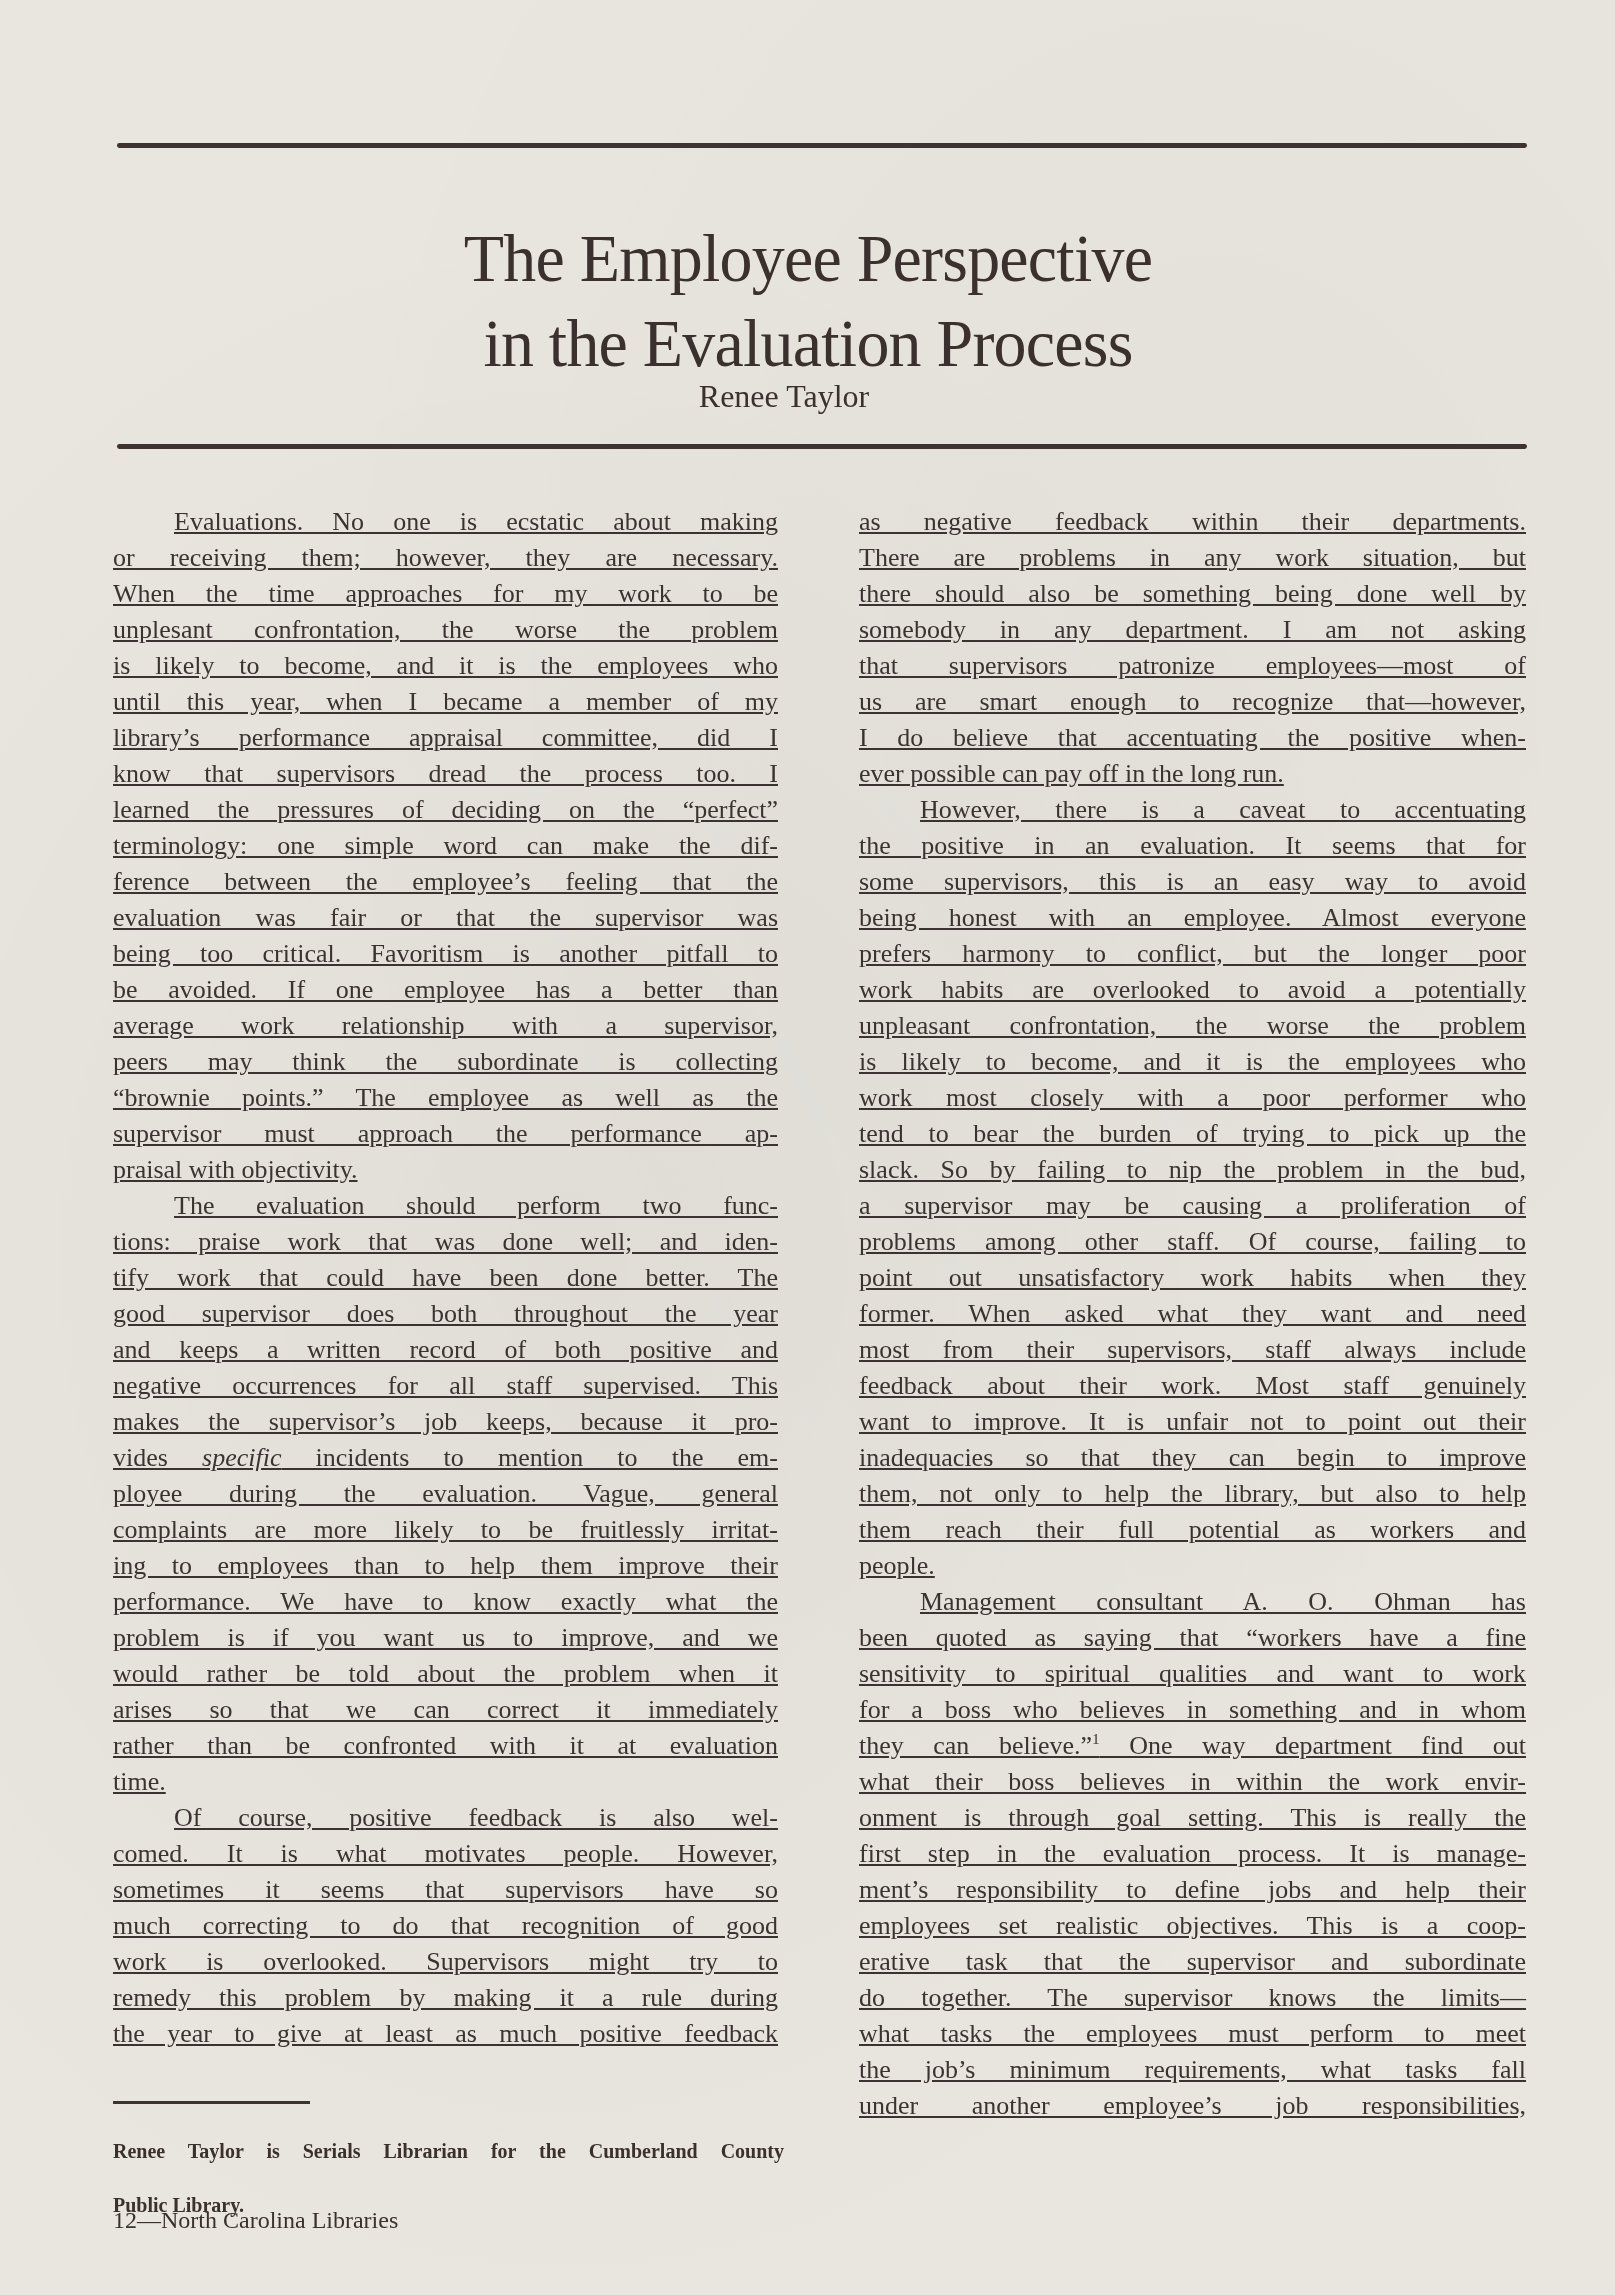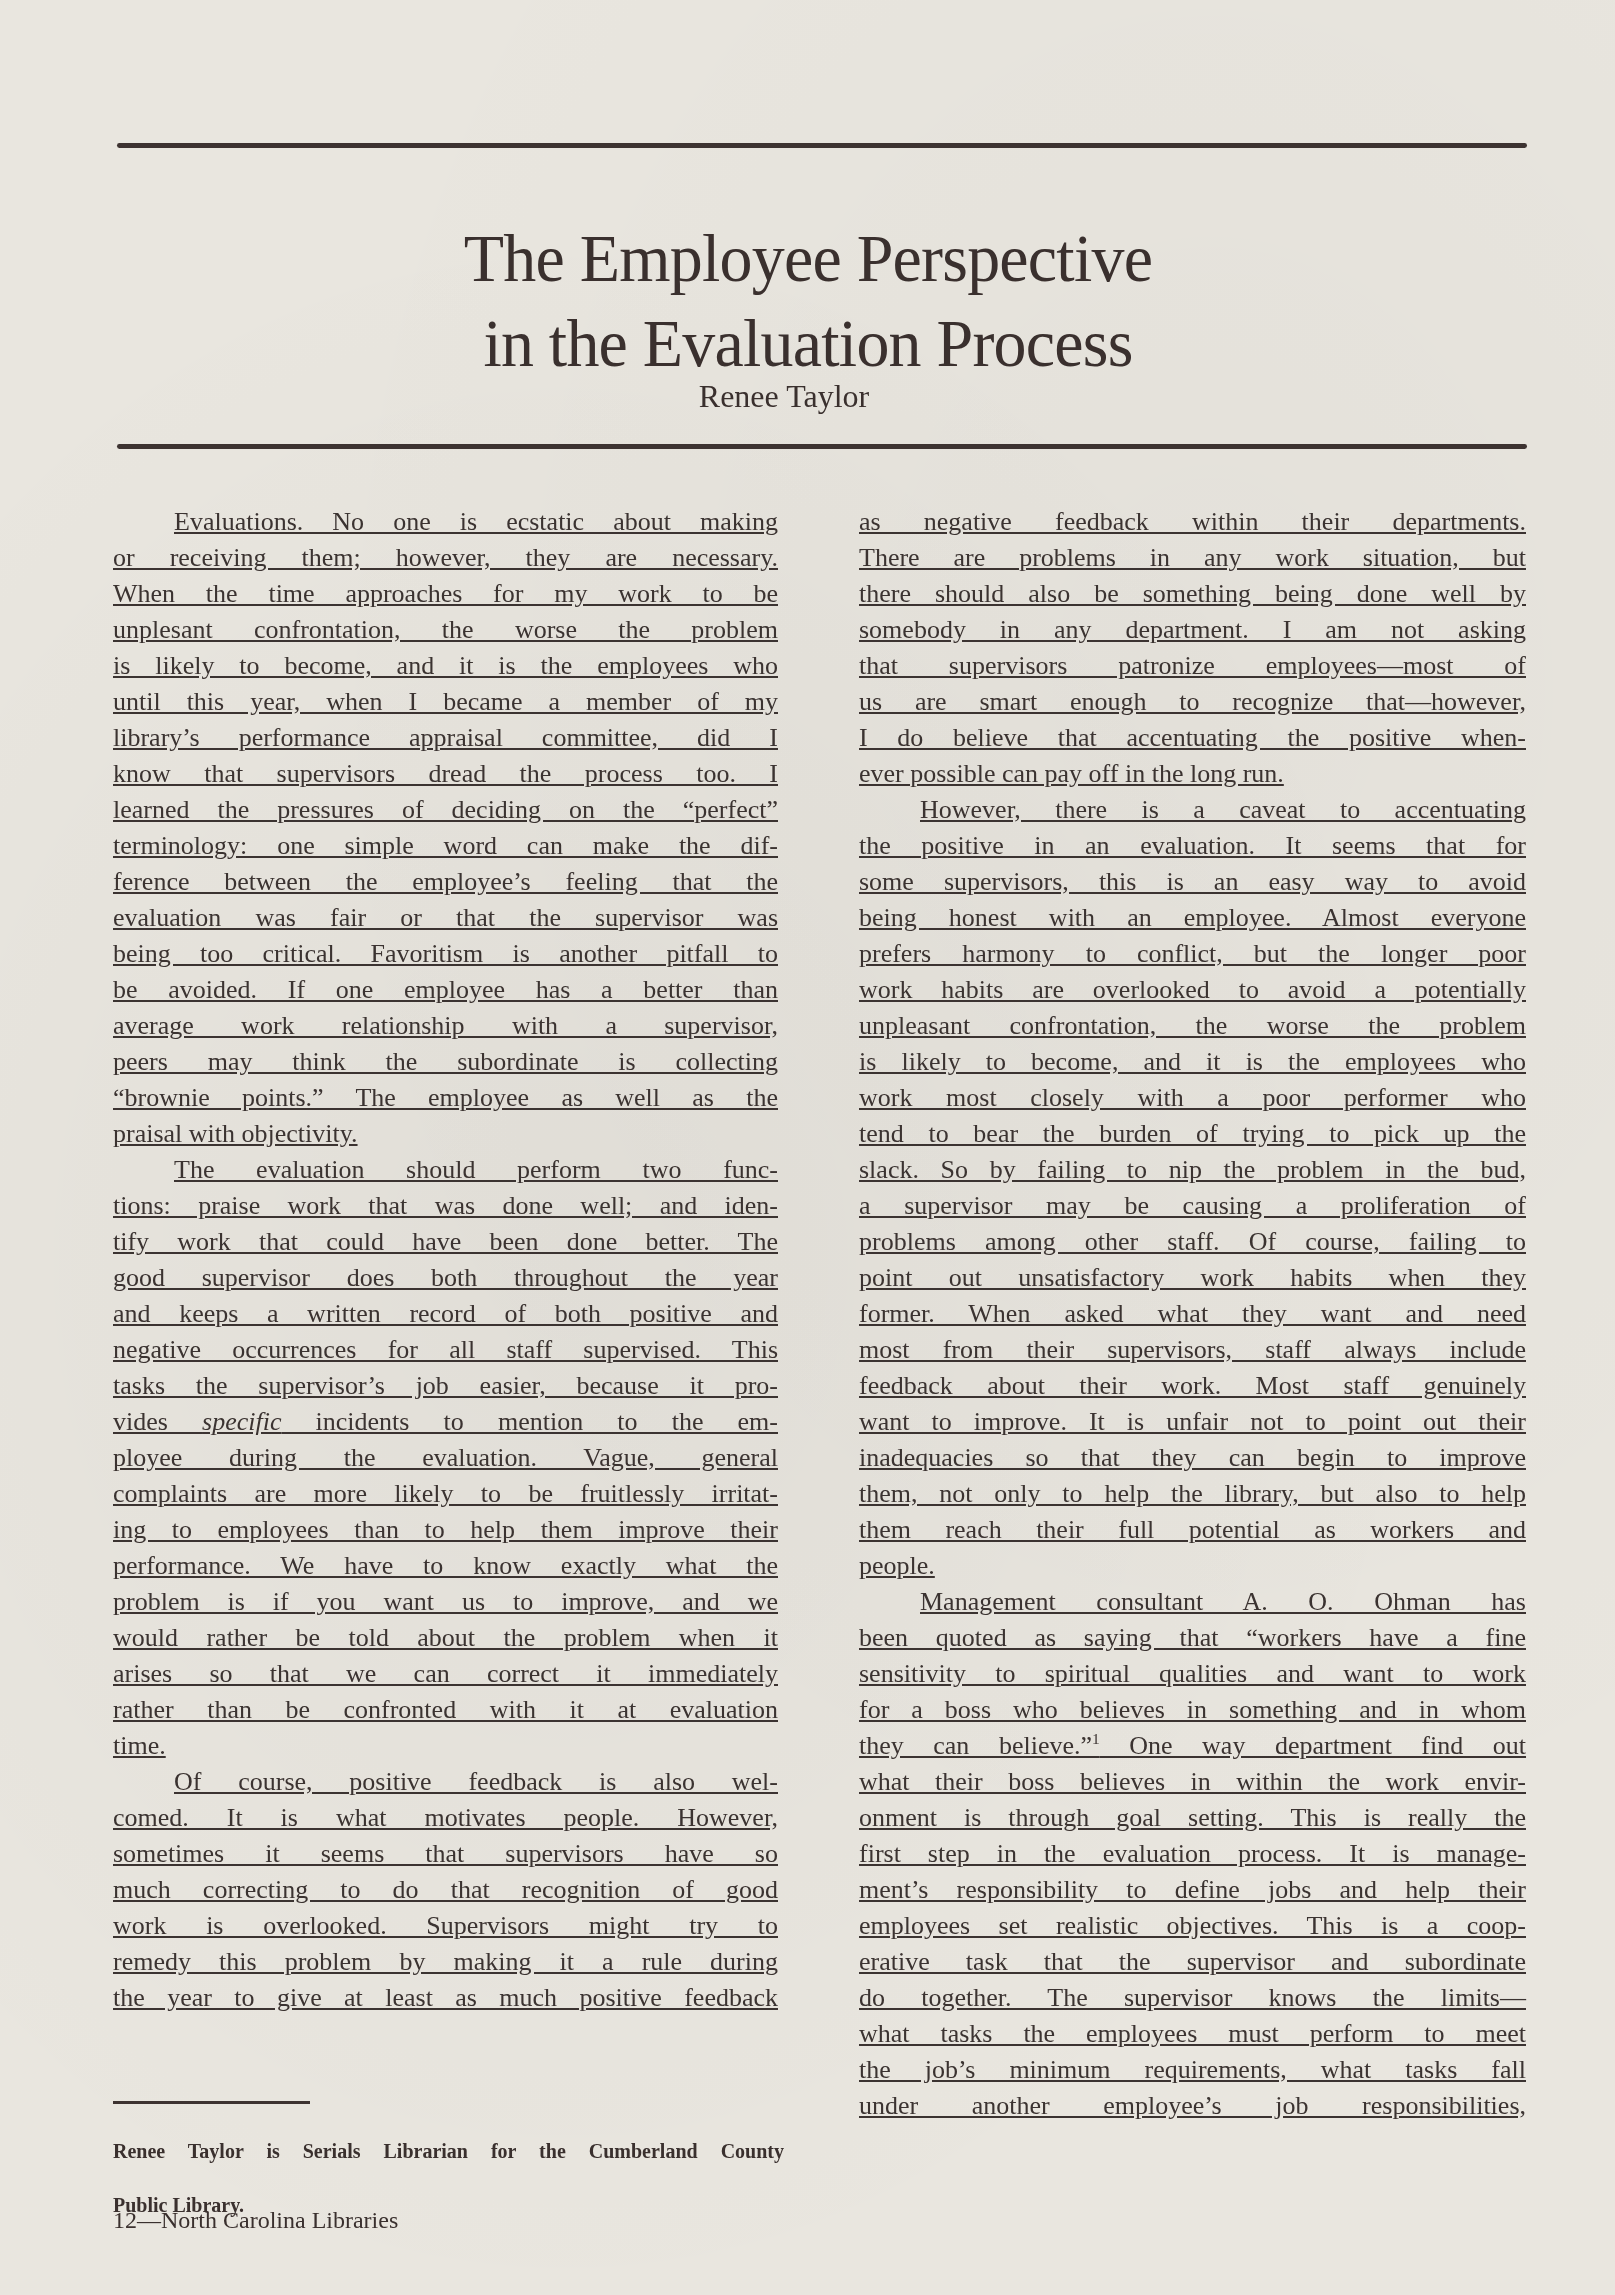--- a/index.html
+++ b/index.html
@@ -86,28 +86,29 @@
     <span class="line"><span>know that supervisors dread the process too. I</span></span>
     <span class="line"><span>learned the pressures of deciding on the “perfect”</span></span>
     <span class="line"><span>terminology: one simple word can make the dif-</span></span>
     <span class="line"><span>ference between the employee’s feeling that the</span></span>
     <span class="line"><span>evaluation was fair or that the supervisor was</span></span>
     <span class="line"><span>being too critical. Favoritism is another pitfall to</span></span>
     <span class="line"><span>be avoided. If one employee has a better than</span></span>
     <span class="line"><span>average work relationship with a supervisor,</span></span>
     <span class="line"><span>peers may think the subordinate is collecting</span></span>
     <span class="line"><span>“brownie points.” The employee as well as the</span></span>
+    <span class="line"><span>supervisor must approach the performance ap-</span></span>
     <span class="line last"><span>praisal with objectivity.</span></span>
     <span class="line indent"><span>The evaluation should perform two func-</span></span>
     <span class="line"><span>tions: praise work that was done well; and iden-</span></span>
     <span class="line"><span>tify work that could have been done better. The</span></span>
     <span class="line"><span>good supervisor does both throughout the year</span></span>
     <span class="line"><span>and keeps a written record of both positive and</span></span>
     <span class="line"><span>negative occurrences for all staff supervised. This</span></span>
-    <span class="line"><span>tasks the supervisor’s job easier, because it pro-</span></span>
+    <span class="line"><span>makes the supervisor’s job keeps, because it pro-</span></span>
     <span class="line"><span>vides </span><em class="it">specific</em><span> incidents to mention to the em-</span></span>
     <span class="line"><span>ployee during the evaluation. Vague, general</span></span>
     <span class="line"><span>complaints are more likely to be fruitlessly irritat-</span></span>
     <span class="line"><span>ing to employees than to help them improve their</span></span>
     <span class="line"><span>performance. We have to know exactly what the</span></span>
     <span class="line"><span>problem is if you want us to improve, and we</span></span>
     <span class="line"><span>would rather be told about the problem when it</span></span>
     <span class="line"><span>arises so that we can correct it immediately</span></span>
     <span class="line"><span>rather than be confronted with it at evaluation</span></span>
     <span class="line last"><span>time.</span></span>

